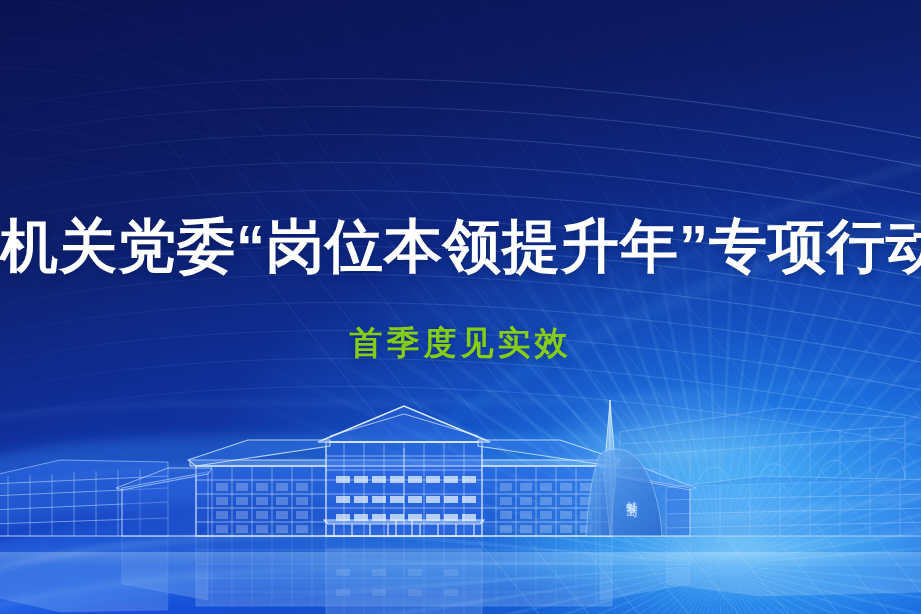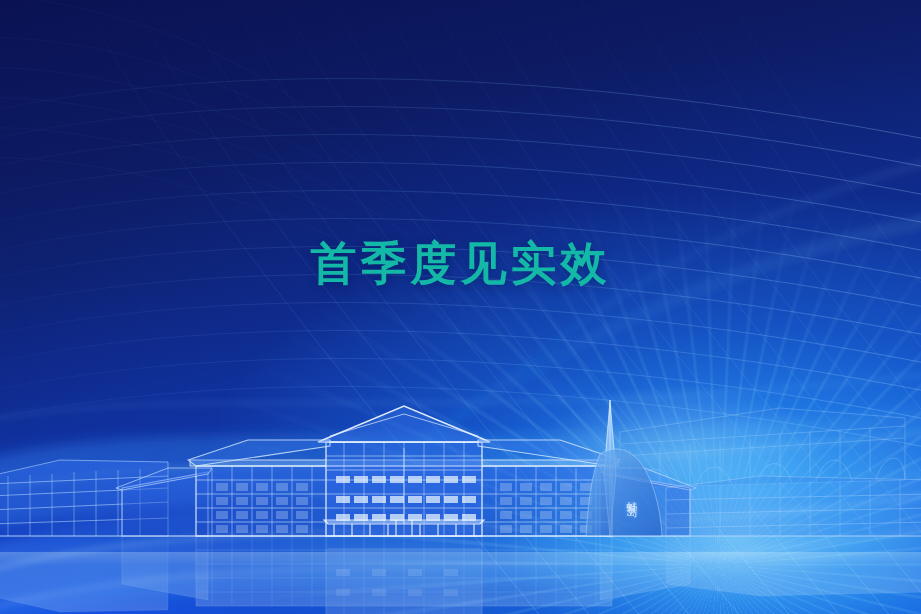--- a/index.html
+++ b/index.html
@@ -69,22 +69,22 @@
   .t-line1{
     color:#ffffff;
     font-size:58px;
     font-weight:bold;
     letter-spacing:1px;
     line-height:80px;
     white-space:nowrap;
     text-shadow:0 2px 10px rgba(0,20,80,.45);
   }
   .t-line2{
-    color:#14b8a6;
-    font-size:46px;
+    color:#84cc16;
+    font-size:33px;
     font-weight:bold;
     letter-spacing:4px;
     line-height:70px;
     margin-top:22px;
     white-space:nowrap;
     text-shadow:0 2px 10px rgba(0,20,80,.45);
   }
   .monu-text{
     position:absolute;
     left:614px;top:492px;
@@ -428,16 +428,17 @@
         <path d="M328,140 L480,140 L484,136 L324,136 Z" fill="#dbeeff" fill-opacity="0.25"></path>
       </g>
     </g>
   </svg>
 
   <div id="ground"></div>
 
   <div class="monu-text">蚌学岛</div>
 
   <div id="titleblock">
+    <div class="t-line1">机关党委“岗位本领提升年”专项行动</div>
     <div class="t-line2">首季度见实效</div>
   </div>
 
 </div>
 
 </body></html>

